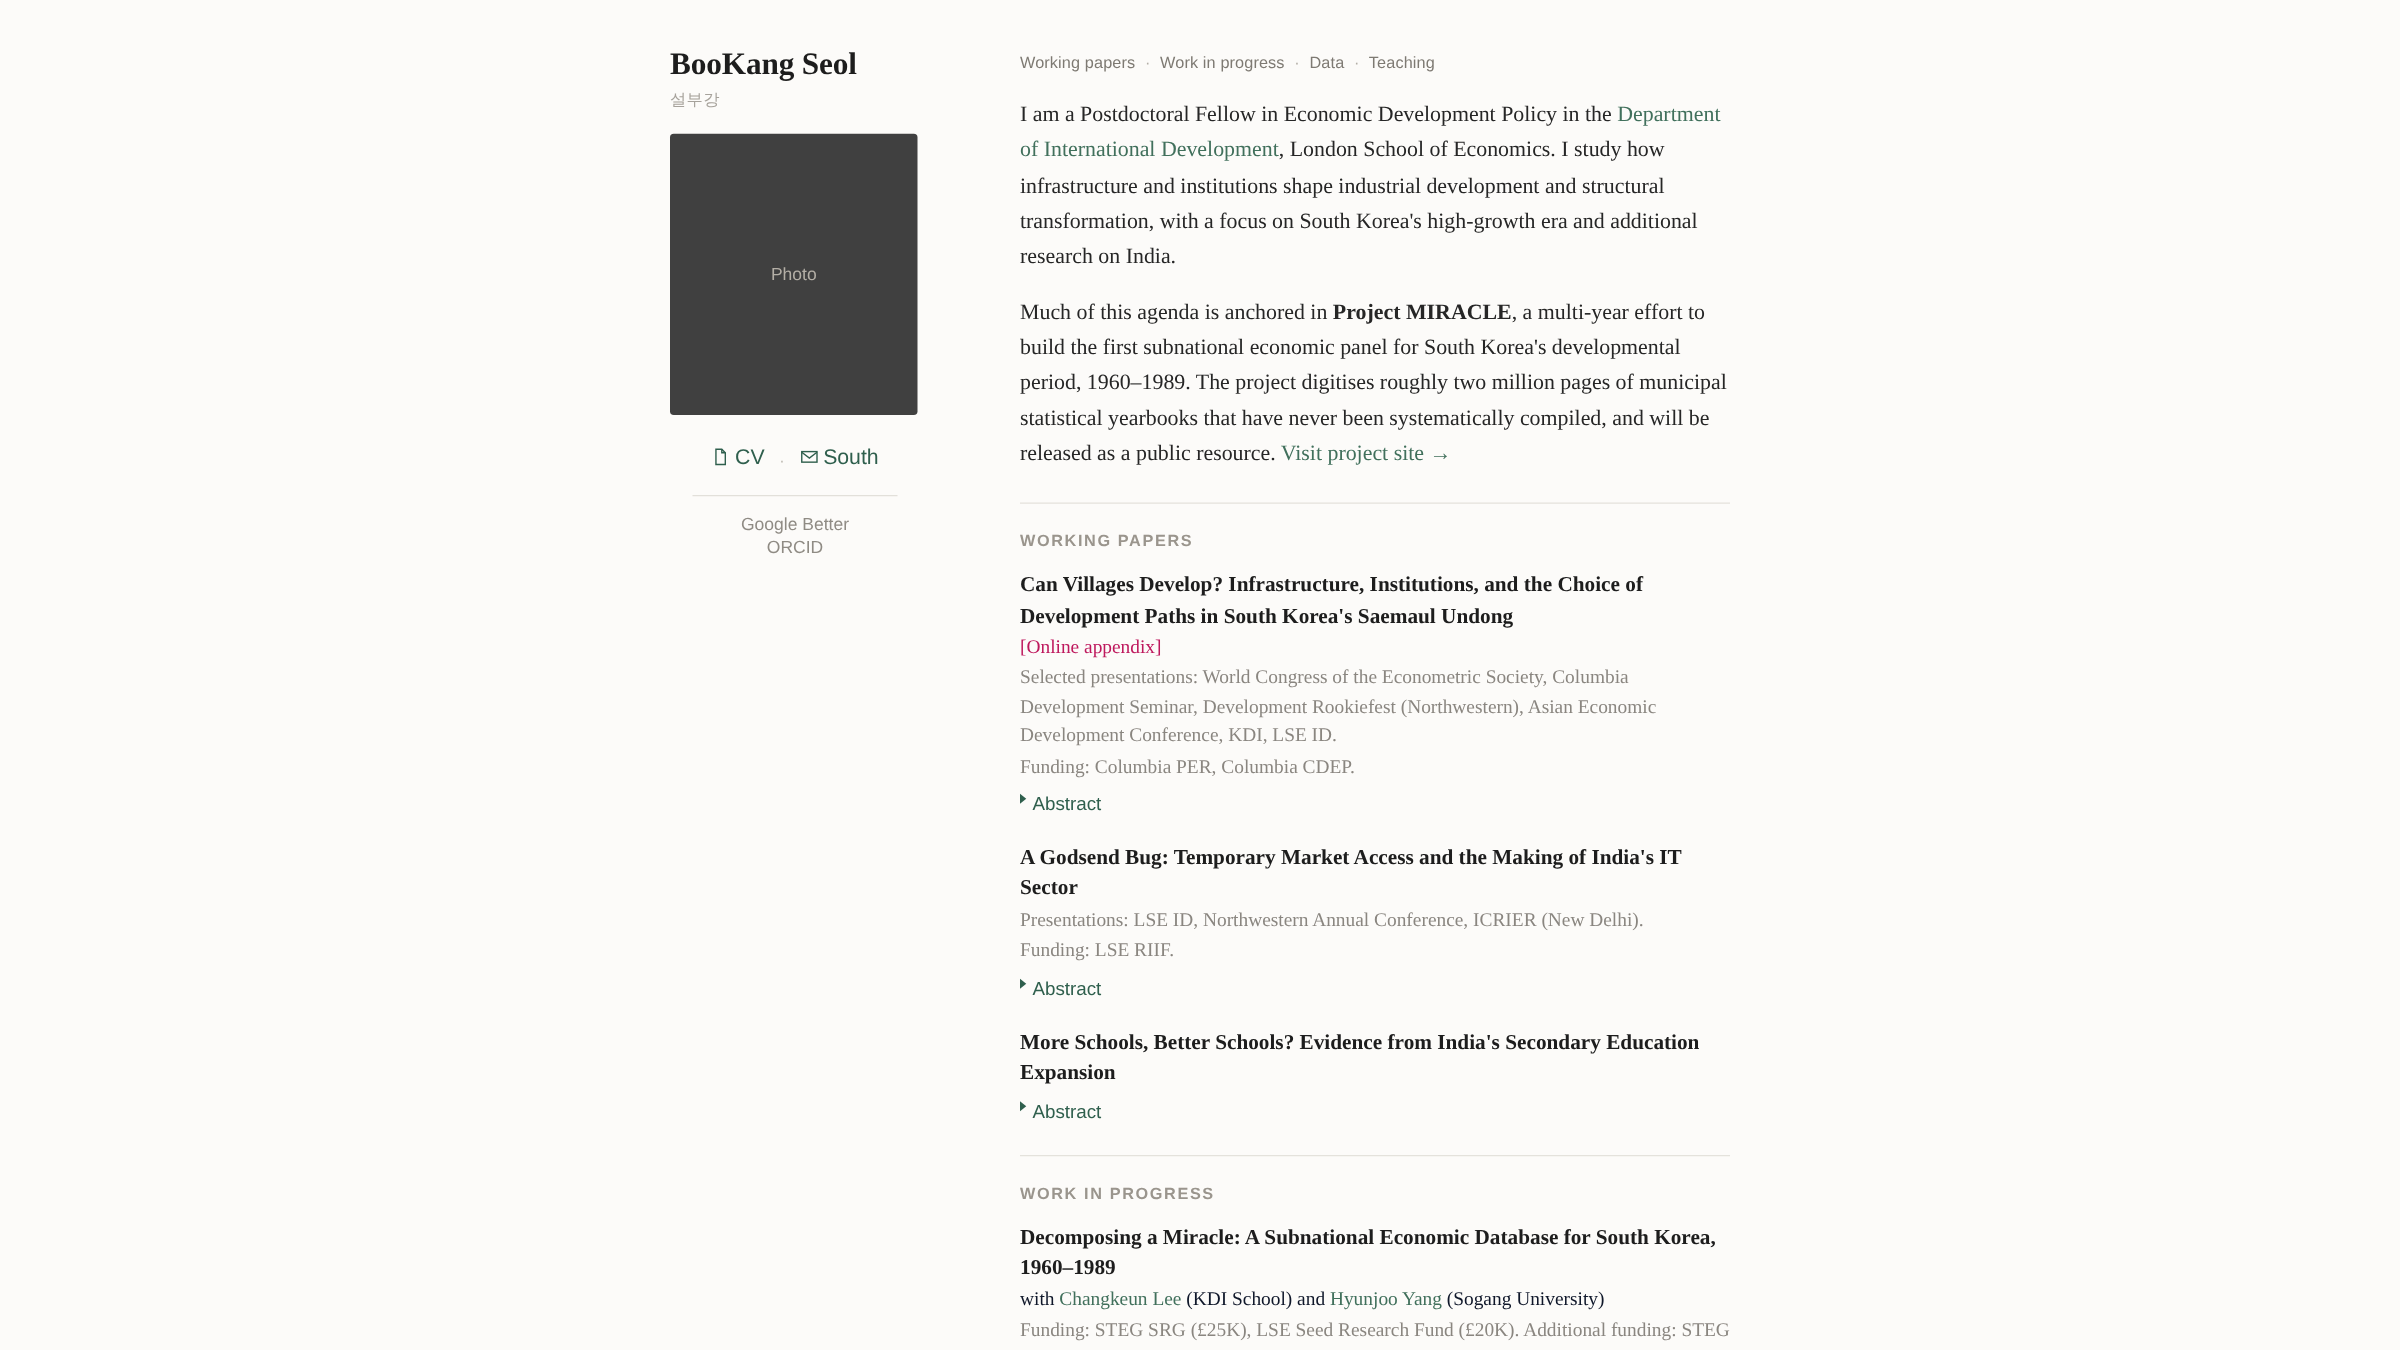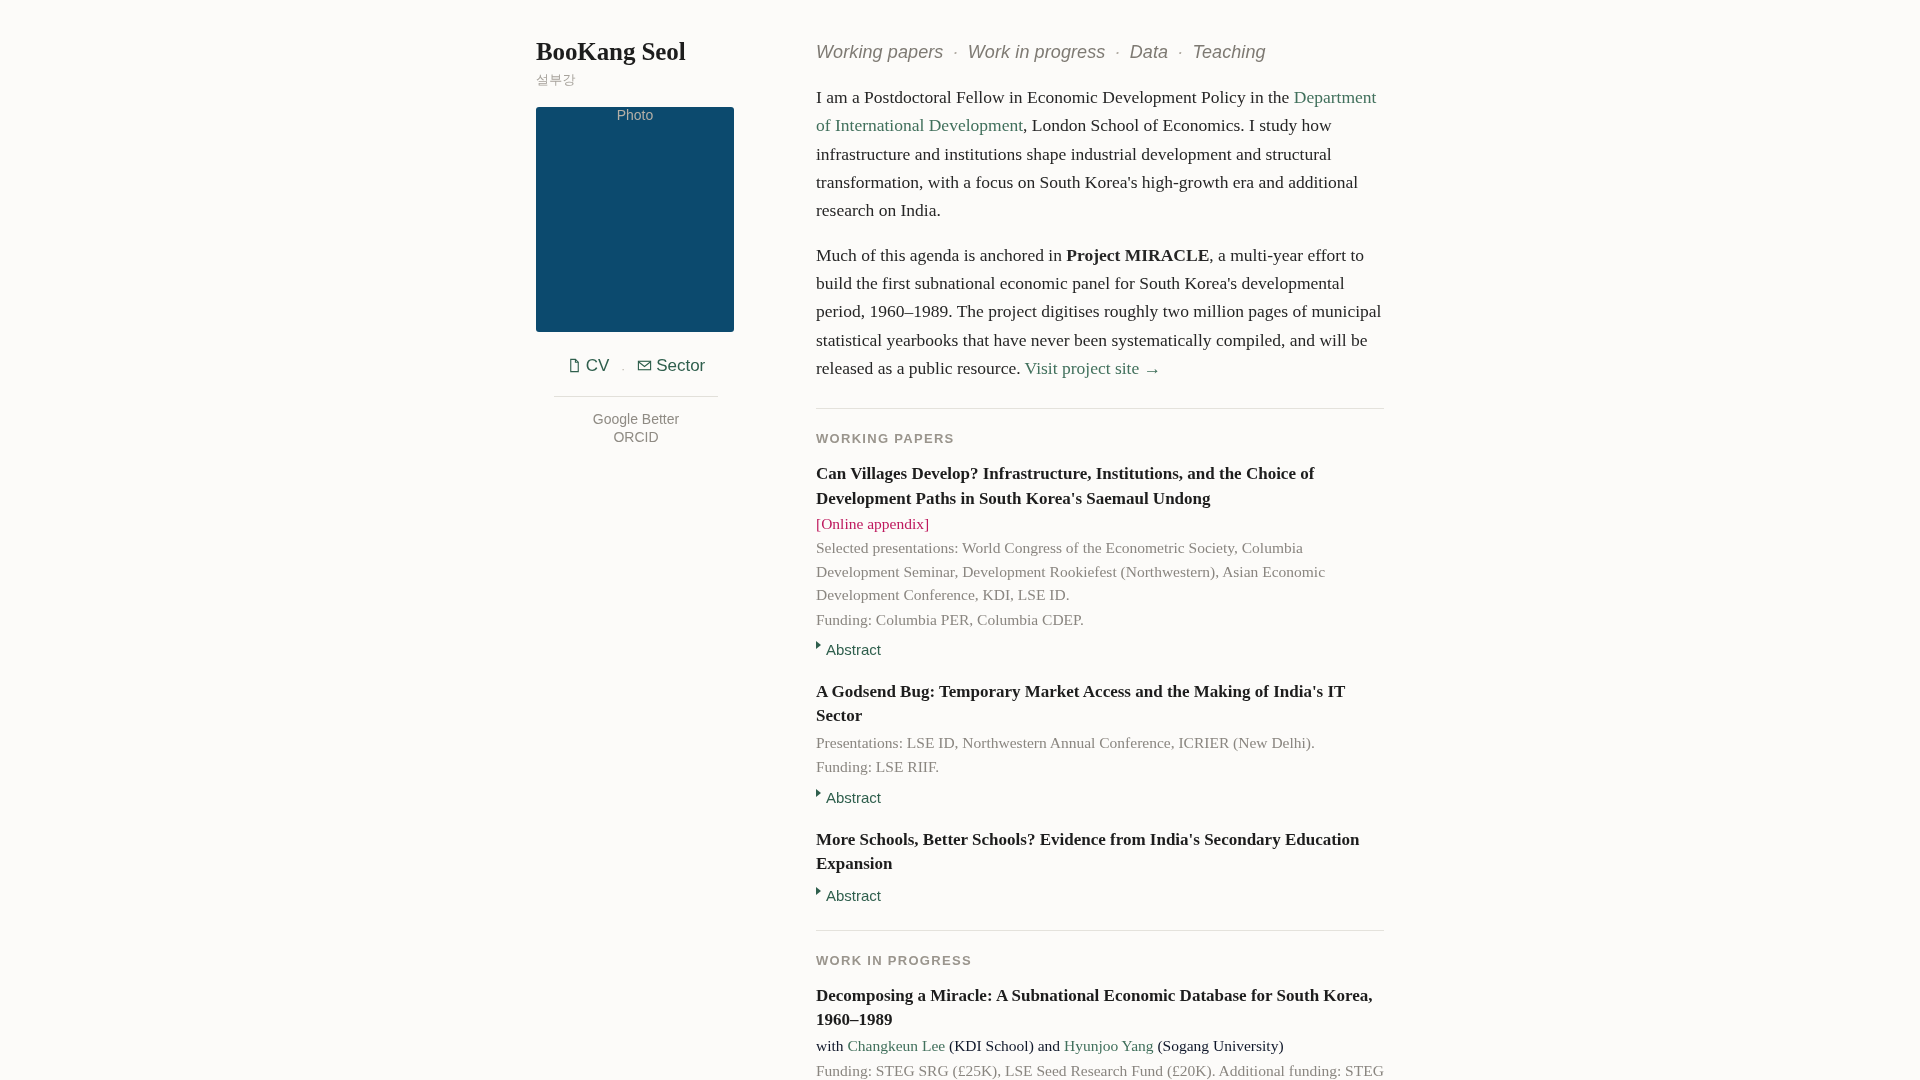--- a/index.html
+++ b/index.html
@@ -54,24 +54,24 @@
     font-family: "Liberation Sans", sans-serif;
     font-size: 13px;
     color: #a6a29b;
     margin: 0 0 18px 0;
     letter-spacing: 0.3px;
   }
 
   .photo {
     width: 198px;
     height: 225px;
-    background: #0c4a6e;
+    background: #404040;
     border-radius: 3px;
     display: flex;
-    align-items: flex-start;
+    align-items: center;
     justify-content: center;
     margin-bottom: 24px;
   }
   .photo-label {
     font-family: "Liberation Sans", sans-serif;
     font-size: 14px;
     color: #b4afa6;
   }
 
   .primary-links {
@@ -124,25 +124,24 @@
 
   
   .main {
     width: 568px;
     flex: 0 0 568px;
     padding-top: 16px;
   }
 
   .topnav {
     font-family: "Liberation Sans", sans-serif;
-    font-size: 18px;
+    font-size: 13px;
     color: #7e7a73;
     margin-bottom: 20px;
     letter-spacing: 0.1px;
-    font-style: italic;
   }
   .topnav a {
     color: #7e7a73;
     text-decoration: none;
   }
   .topnav .sep {
     color: #b3aea6;
     margin: 0 4px;
   }
 
@@ -251,21 +250,21 @@
           <span>CV</span>
         </a>
         <span class="dot">·</span>
         <a href="#">
           <span class="ic">
             <svg width="15" height="15" viewBox="0 0 16 16" fill="none" stroke="#2f5f4d" stroke-width="1.2">
               <rect x="1.5" y="3.5" width="13" height="9"></rect>
               <path d="M1.5 4l6.5 5 6.5-5"></path>
             </svg>
           </span>
-          <span>Sector</span>
+          <span>South</span>
         </a>
       </div>
 
       <hr class="hr-side">
 
       <div class="secondary-links">
         <a href="#">Google Better</a>
         <a href="#">ORCID</a>
       </div>
     </aside>

